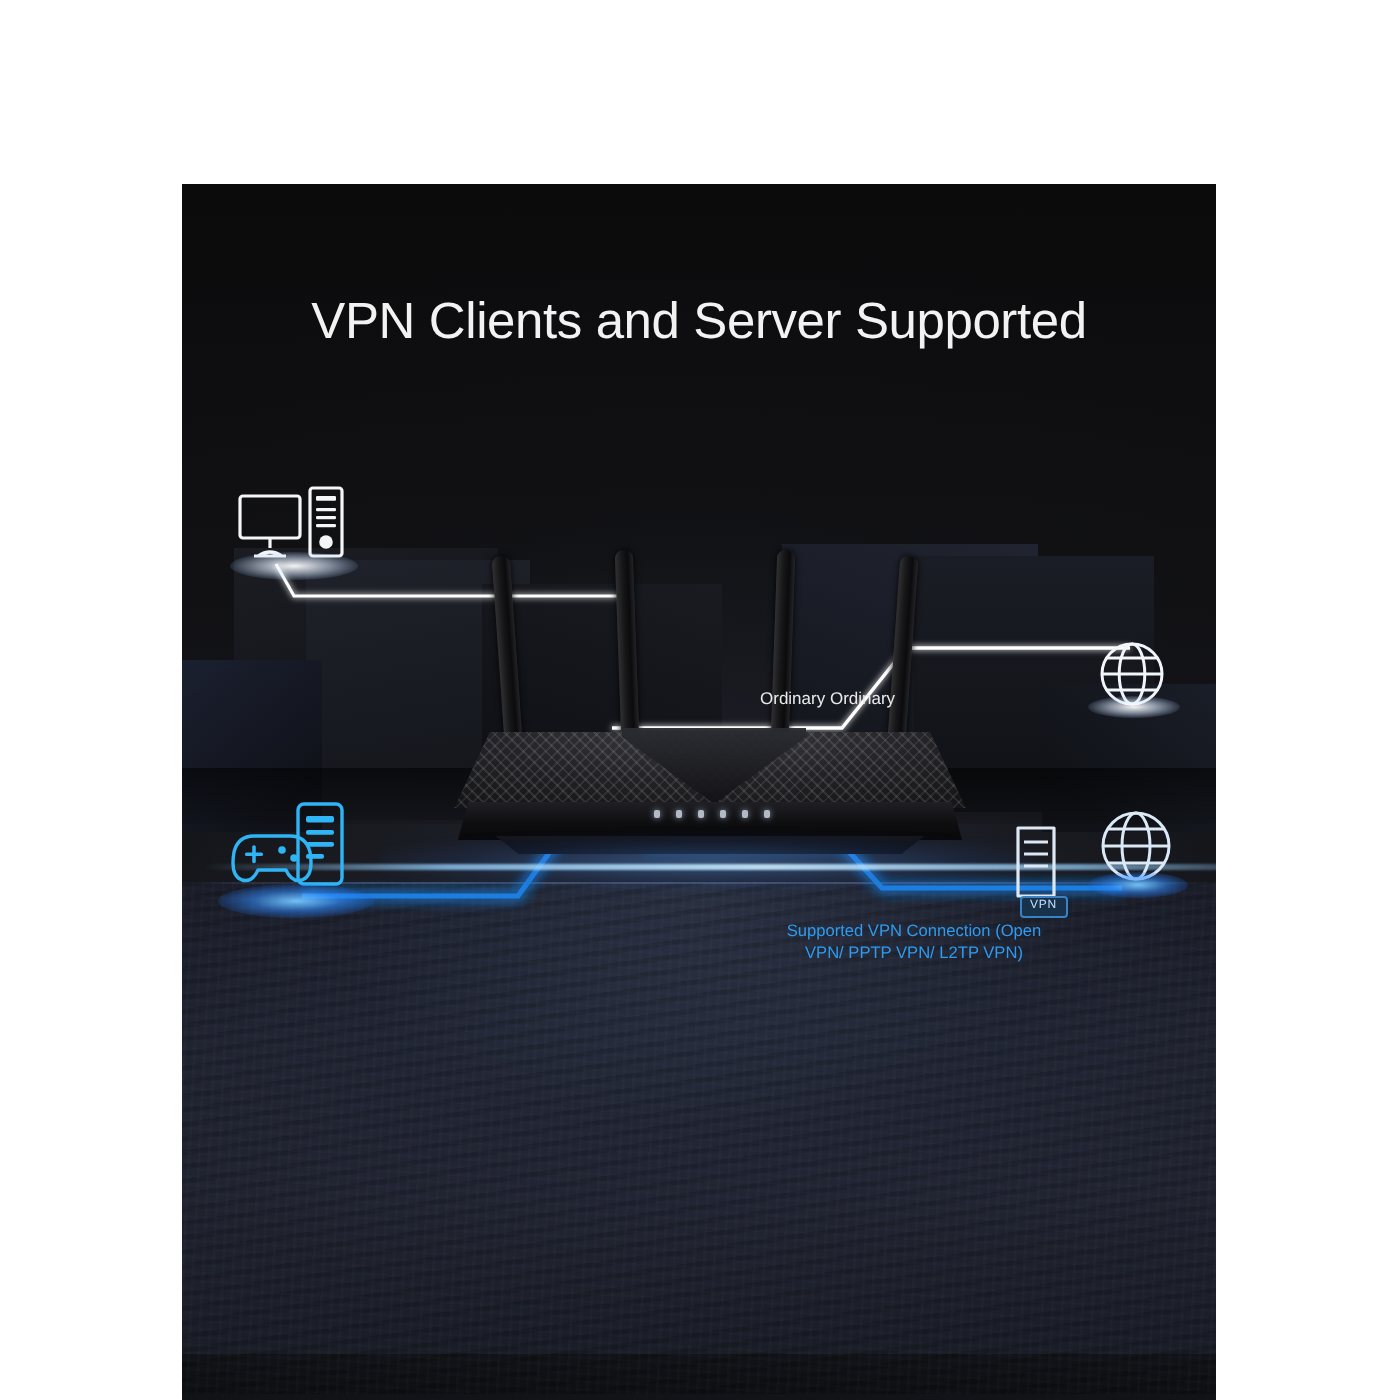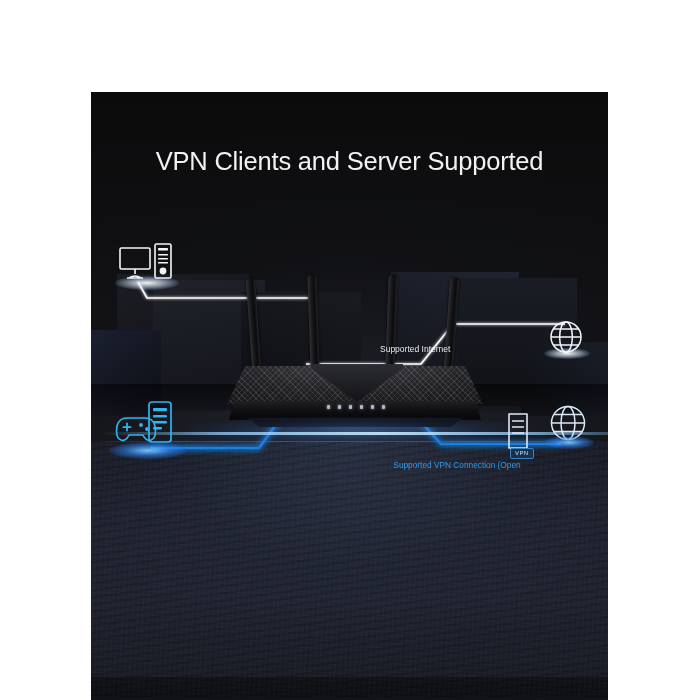--- a/index.html
+++ b/index.html
@@ -316,21 +316,21 @@
     <div class="node" style="left:455px; top:226px;">
       <svg width="40" height="40" viewBox="0 0 40 40">
         <g fill="none" stroke="#f2f5f9" stroke-width="1.5">
           <circle cx="20" cy="19" r="15"></circle>
           <ellipse cx="20" cy="19" rx="6.4" ry="15"></ellipse>
           <path d="M5 19 h30 M7.3 11 h25.4 M7.3 27 h25.4"></path>
         </g>
       </svg>
       <div class="glow-pad glow-white" style="left:-2px; top:30px; width:46px; height:11px;"></div>
     </div>
-    <div class="label-ordinary">Supported Internet</div>
+    <div class="label-ordinary">Ordinary Ordinary</div>
 
     <div class="node" style="left:412px; top:318px;">
       <svg width="30" height="42" viewBox="0 0 30 42">
         <g fill="none" stroke="#dde8f4" stroke-width="1.6" stroke-linejoin="round">
           <path d="M6 4 h18 v34 h-18 Z"></path>
           <path d="M9 11 h12 M9 17 h12 M9 23 h12"></path>
         </g>
       </svg>
     </div>
     <div class="vpn-badge">VPN</div>
@@ -341,16 +341,17 @@
           <circle cx="22" cy="21" r="16.5"></circle>
           <ellipse cx="22" cy="21" rx="7" ry="16.5"></ellipse>
           <path d="M5.5 21 h33 M8 12.5 h28 M8 29.5 h28"></path>
         </g>
       </svg>
       <div class="glow-pad glow-blue" style="left:-2px; top:34px; width:50px; height:13px;"></div>
     </div>
 
     <div class="label-vpn-conn">
       <div>Supported VPN Connection (Open</div>
+      <div>VPN/ PPTP VPN/ L2TP VPN)</div>
     </div>
 
   </div>
 </div>
 
 </body></html>

